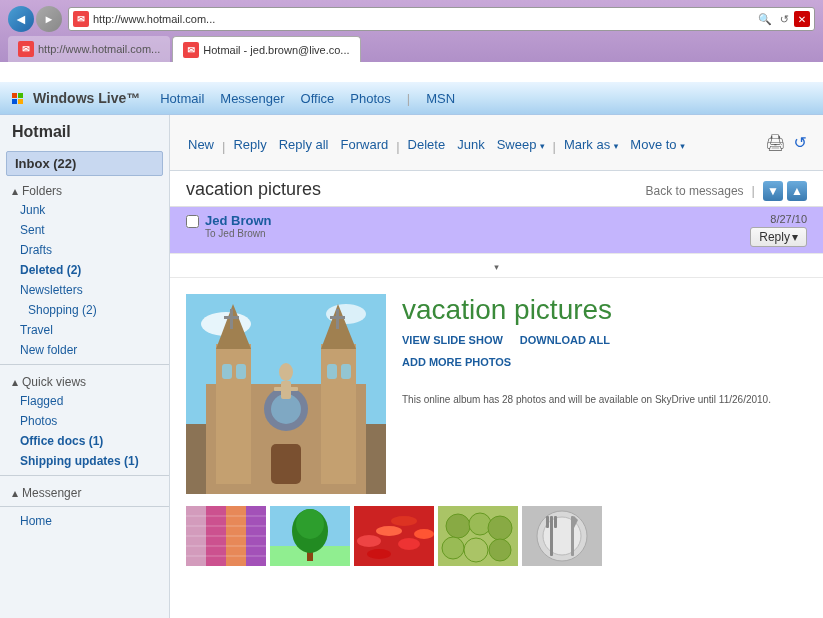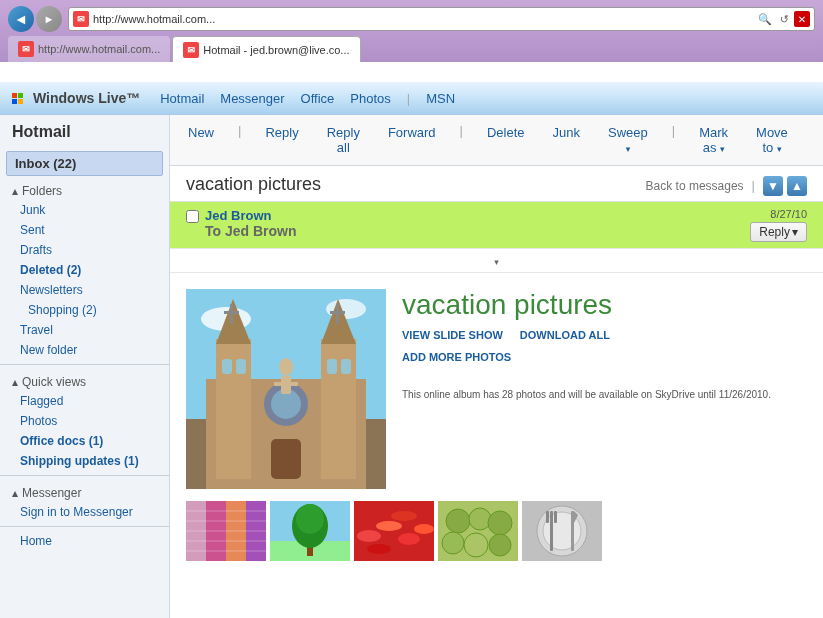--- a/index.html
+++ b/index.html
@@ -161,23 +161,23 @@
     .email-area {
       flex: 1;
       display: flex;
       flex-direction: column;
       overflow: hidden;
     }
 
     
     .toolbar {
       display: flex;
-      align-items: flex-start;
-      gap: 16px;
-      padding: 8px 12px;
+      align-items: flex-end;
+      gap: 0;
+      padding: 16px 12px;
       border-bottom: 1px solid #d0d8e0;
       background: #f8f8f8;
     }
     .toolbar-btn {
       background: none;
       border: none;
       cursor: pointer;
       color: #1a5c9e;
       font-size: 13px;
       padding: 2px 6px;
@@ -203,31 +203,31 @@
       font-weight: normal;
       margin-bottom: 2px;
     }
 
     
     .message-item {
       display: flex;
       align-items: flex-start;
       padding: 6px 16px;
       border-bottom: 1px solid #e8e8e8;
-      background: #bef264;
+      background: #c4b5fd;
     }
     .message-item-left {
       display: flex;
       align-items: flex-start;
       gap: 6px;
       flex: 1;
     }
     .message-checkbox { margin-top: 2px; }
     .message-sender { font-size: 13px; color: #1a5c9e; font-weight: bold; }
-    .message-to { font-size: 14px; color: #666; font-weight: bold; }
+    .message-to { font-size: 10px; color: #666; }
     .message-right { display: flex; flex-direction: column; align-items: flex-end; gap: 2px; }
     .message-date { font-size: 11px; color: #555; }
     .reply-btn {
       background: linear-gradient(to bottom, #f8f8f8, #e8e8e8);
       border: 1px solid #aaa;
       border-radius: 3px;
       padding: 2px 8px;
       font-size: 12px;
       color: #333;
       cursor: pointer;
@@ -428,21 +428,20 @@
     <div class="sidebar-item-bold">Office docs (1)</div>
     <div class="sidebar-item-bold">Shipping updates (1)</div>
 
     <div class="sidebar-divider"></div>
 
     <div class="sidebar-section-header">
       <span>▴</span>
       <span>Messenger</span>
     </div>
 
-    <div class="sidebar-item">Sign in to Messenger</div>
 
     <div class="sidebar-divider"></div>
 
     <div class="sidebar-item">Home</div>
   </div>
 
   <div class="email-area">
 
     <div class="toolbar">
       <button class="toolbar-btn">New</button>

